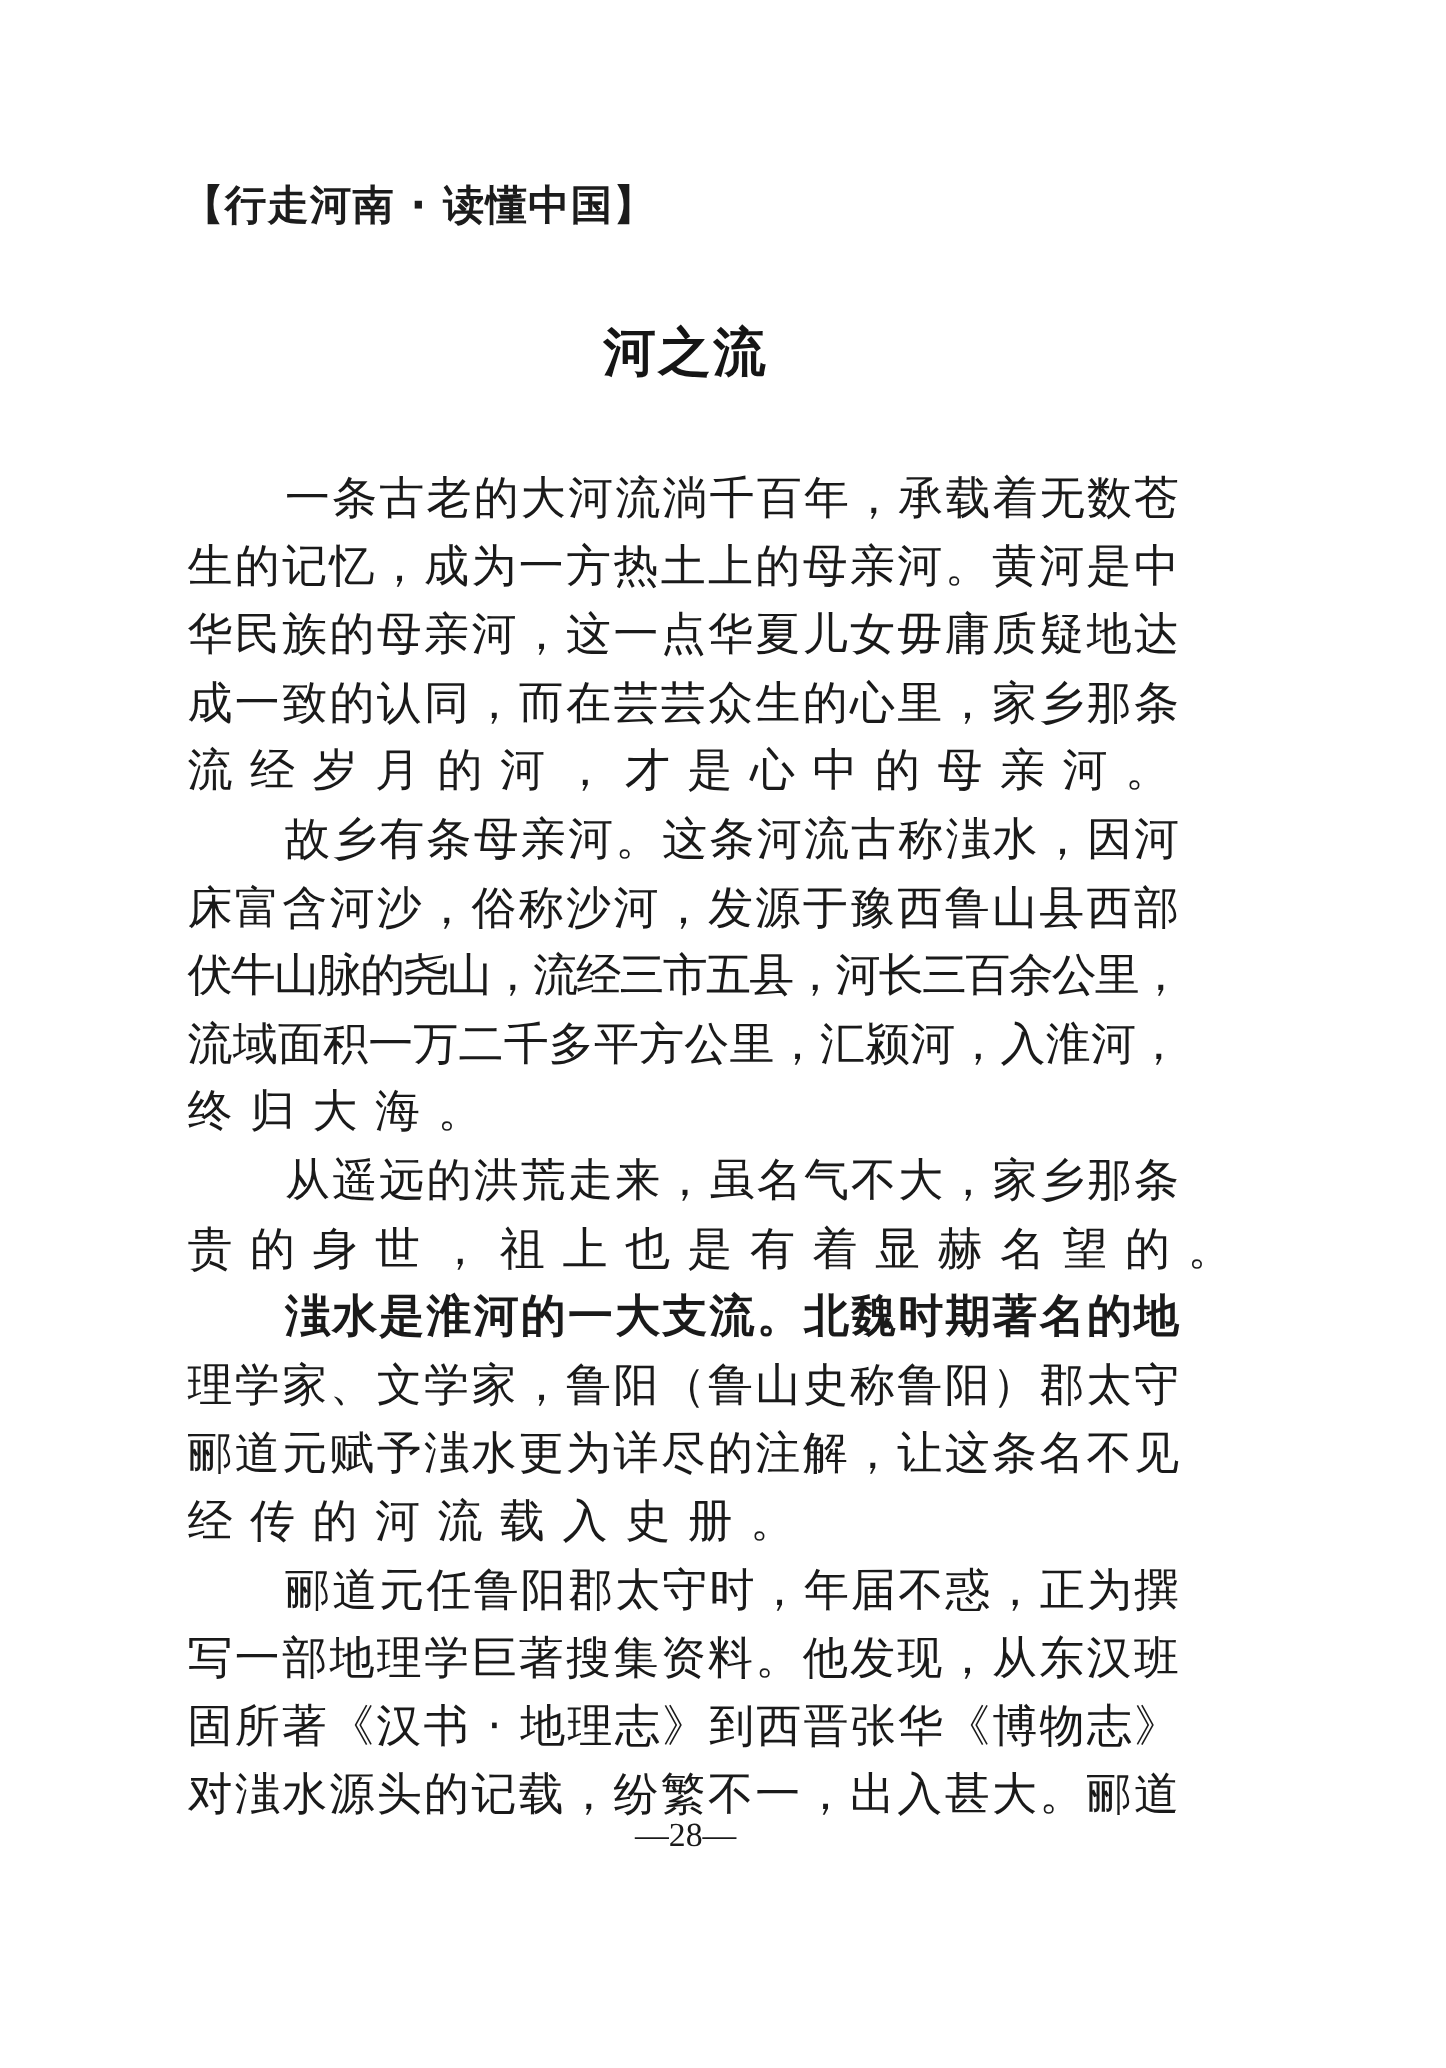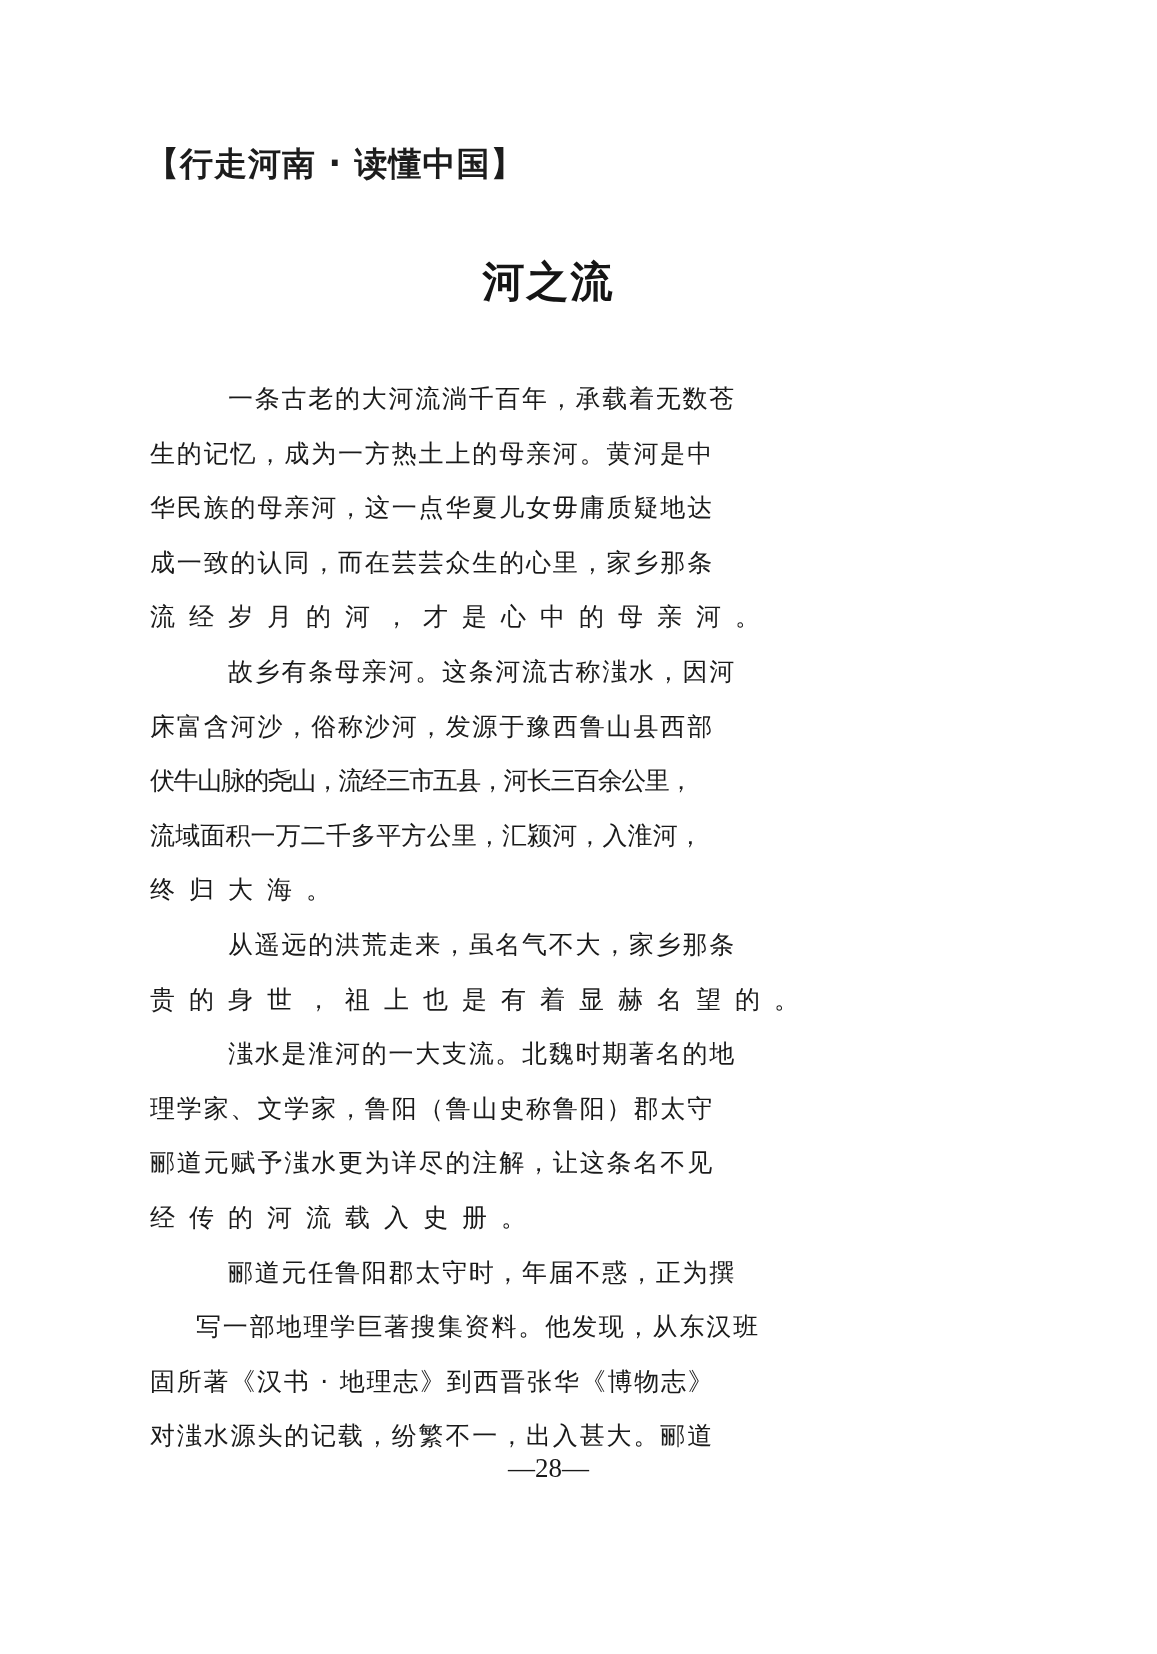--- a/index.html
+++ b/index.html
@@ -36,21 +36,21 @@
       font-size: 42px;
       letter-spacing: 2px;
       color: #151515;
     }
     .body-text {
       position: absolute;
       left: 150px;
       top: 372px;
       width: 800px;
       font-family: "DejaVu Sans", "Liberation Sans", sans-serif;
-      font-size: 25px;
+      font-size: 36px;
       line-height: 54.6px;
       color: #1a1a1a;
     }
     .line {
       display: block;
       white-space: nowrap;
       text-align: justify;
       text-align-last: justify;
       height: 54.6px;
     }
@@ -89,24 +89,24 @@
 
   <span class="line indent" style="letter-spacing: 1.73684px; text-align-last: left; text-align: left;">故乡有条母亲河。这条河流古称滍水，因河</span>
   <span class="line" style="letter-spacing: 1.85714px; text-align-last: left; text-align: left;">床富含河沙，俗称沙河，发源于豫西鲁山县西部</span>
   <span class="line" style="letter-spacing: -1.43478px; text-align-last: left; text-align: left;">伏牛山脉的尧山，流经三市五县，河长三百余公里，</span>
   <span class="line" style="letter-spacing: 0.136364px; text-align-last: left; text-align: left;">流域面积一万二千多平方公里，汇颍河，入淮河，</span>
   <span class="line last">终归大海。</span>
 
   <span class="line indent" style="letter-spacing: 1.73684px; text-align-last: left; text-align: left;">从遥远的洪荒走来，虽名气不大，家乡那条</span>
   <span class="line last">贵的身世，祖上也是有着显赫名望的。</span>
 
-  <span class="line indent" style="letter-spacing: 1.73684px; text-align-last: left; text-align: right;">滍水是淮河的一大支流。北魏时期著名的地</span>
+  <span class="line indent" style="letter-spacing: 1.73684px; text-align-last: left; text-align: right; font-weight: bold;">滍水是淮河的一大支流。北魏时期著名的地</span>
   <span class="line" style="letter-spacing: 1.85714px; text-align-last: left; text-align: left;">理学家、文学家，鲁阳（鲁山史称鲁阳）郡太守</span>
   <span class="line" style="letter-spacing: 1.85714px; text-align-last: left; text-align: left;">郦道元赋予滍水更为详尽的注解，让这条名不见</span>
   <span class="line last">经传的河流载入史册。</span>
 
   <span class="line indent" style="letter-spacing: 1.73684px; text-align-last: left; text-align: center;">郦道元任鲁阳郡太守时，年届不惑，正为撰</span>
-  <span class="line" style="letter-spacing: 1.85714px; text-align-last: left; text-align: left; margin-left: 46px;">写一部地理学巨著搜集资料。他发现，从东汉班</span>
+  <span class="line" style="letter-spacing: 1.85714px; text-align-last: left; text-align: left;">写一部地理学巨著搜集资料。他发现，从东汉班</span>
   <span class="line" style="letter-spacing: 1.76766px; text-align-last: left; text-align: left;">固所著《汉书 · 地理志》到西晋张华《博物志》</span>
   <span class="line" style="letter-spacing: 1.85714px; text-align-last: left; text-align: left;">对滍水源头的记载，纷繁不一，出入甚大。郦道</span>
 </div>
 
 <div class="page-number">—28—</div>
 
 </body></html>

